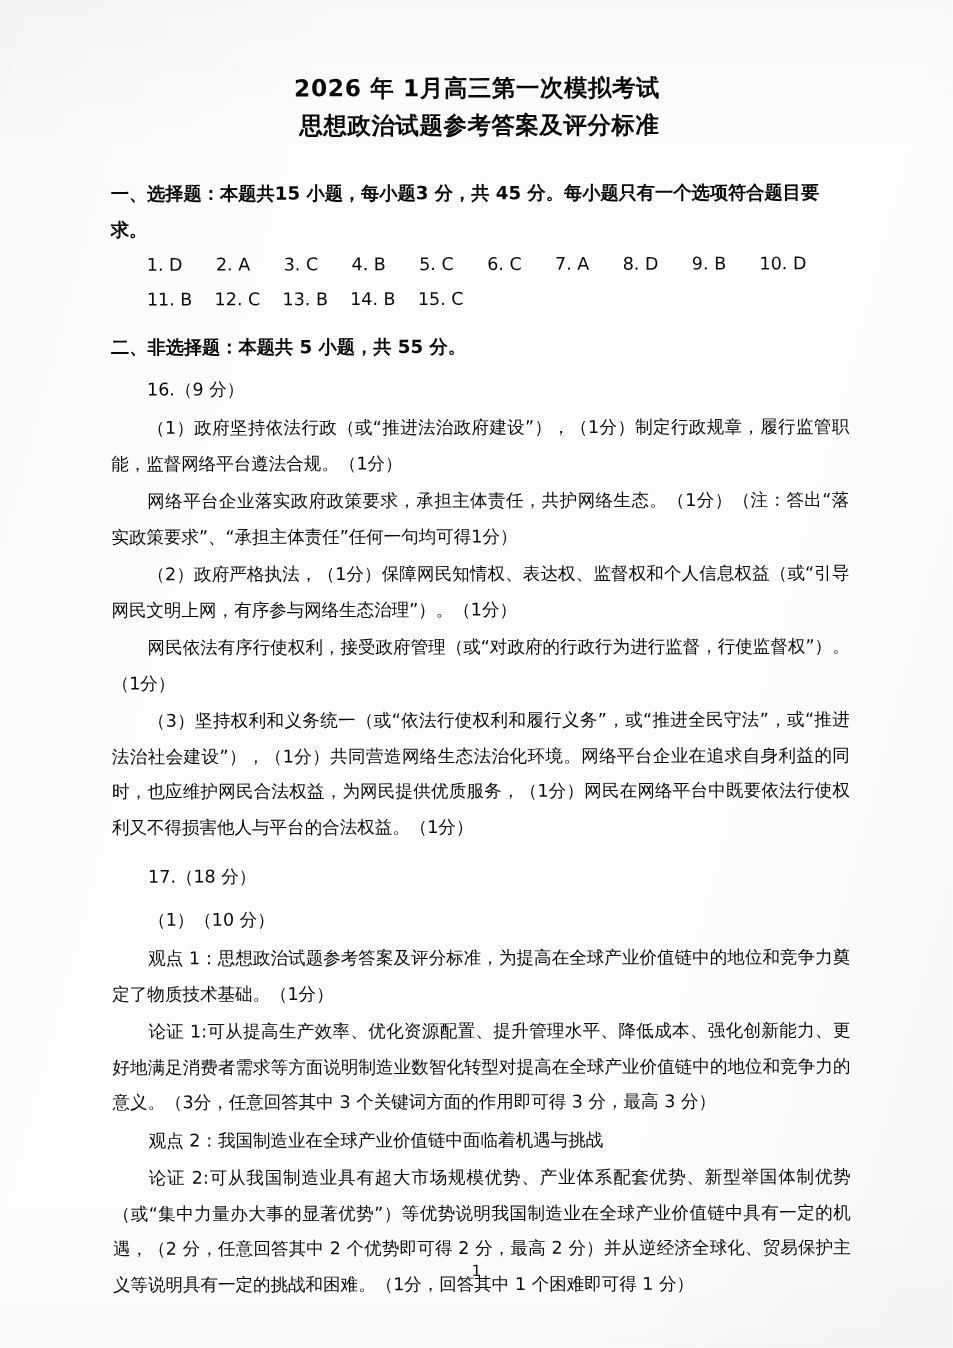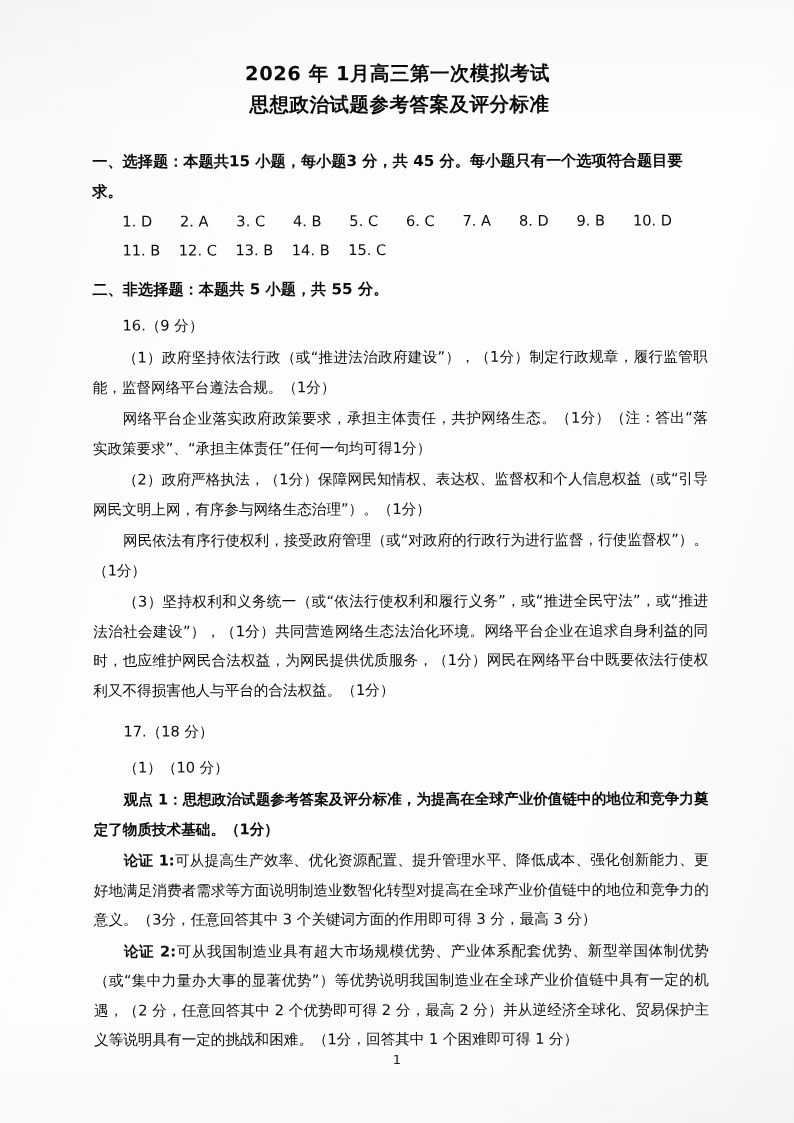--- a/index.html
+++ b/index.html
@@ -69,21 +69,21 @@
     white-space: pre;
     font-family: "DejaVu Sans", "Liberation Sans", sans-serif;
   }
   .q-head {
     font-size: 14.6px;
     line-height: 30px;
     padding-left: 30px;
     margin-top: 6px;
   }
   .bold {
-    font-weight: bold;
+    font-weight: normal;
   }
   .blk {
     margin-top: 2px;
   }
   .spacer6 { height: 6px; }
   .pagenum {
     position: absolute;
     bottom: 56px;
     left: 0;
     width: 794px;
@@ -128,20 +128,23 @@
     <div class="q-head">（1）（10 分）</div>
 
     <p class="indent blk">
       <span class="bold">观点 1：</span><span class="bold">思想政治试题参考答案及评分标准，为提高在全球产业价值链中的地位和竞争力奠定了物质技术基础。（1分）</span>
     </p>
 
     <p class="indent blk">
       <span class="bold">论证 1:</span><span>可从提高生产效率、优化资源配置、提升管理水平、降低成本、强化创新能力、更好地满足消费者需求等方面说明制造业数智化转型对提高在全球产业价值链中的地位和竞争力的意义。（3分，任意回答其中 3 个关键词方面的作用即可得 3 分，最高 3 分）</span>
     </p>
 
+    <p class="indent blk">
+      <span class="bold">观点 2：</span><span class="bold">我国制造业在全球产业价值链中面临着机遇与挑战</span>
+    </p>
 
     <p class="indent blk">
       <span class="bold">论证 2:</span><span>可从我国制造业具有超大市场规模优势、产业体系配套优势、新型举国体制优势（或“集中力量办大事的显著优势”）等优势说明我国制造业在全球产业价值链中具有一定的机遇，（2 分，任意回答其中 2 个优势即可得 2 分，最高 2 分）并从逆经济全球化、贸易保护主义等说明具有一定的挑战和困难。（1分，回答其中 1 个困难即可得 1 分）</span>
     </p>
 
   </div>
 
   <div class="pagenum">1</div>
 </div>
 

